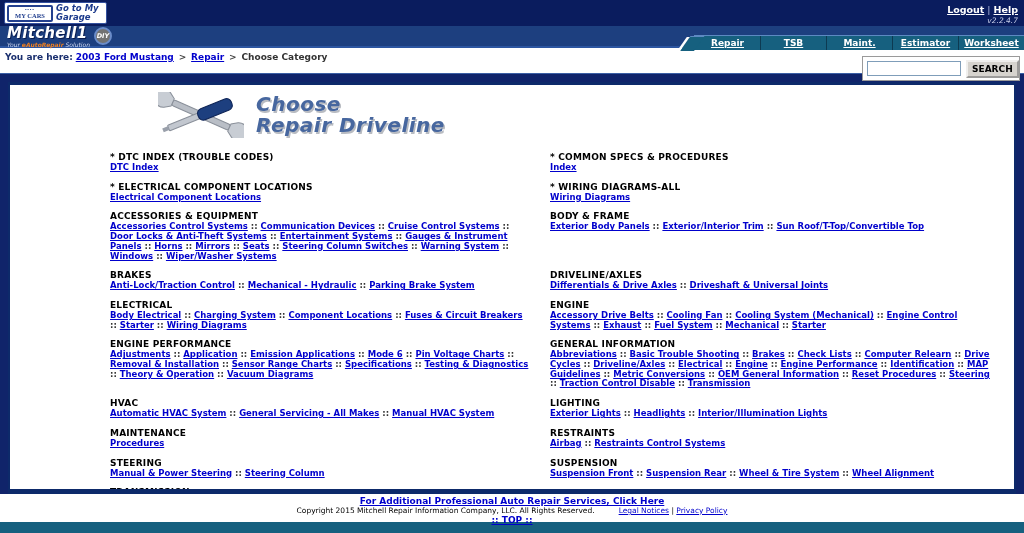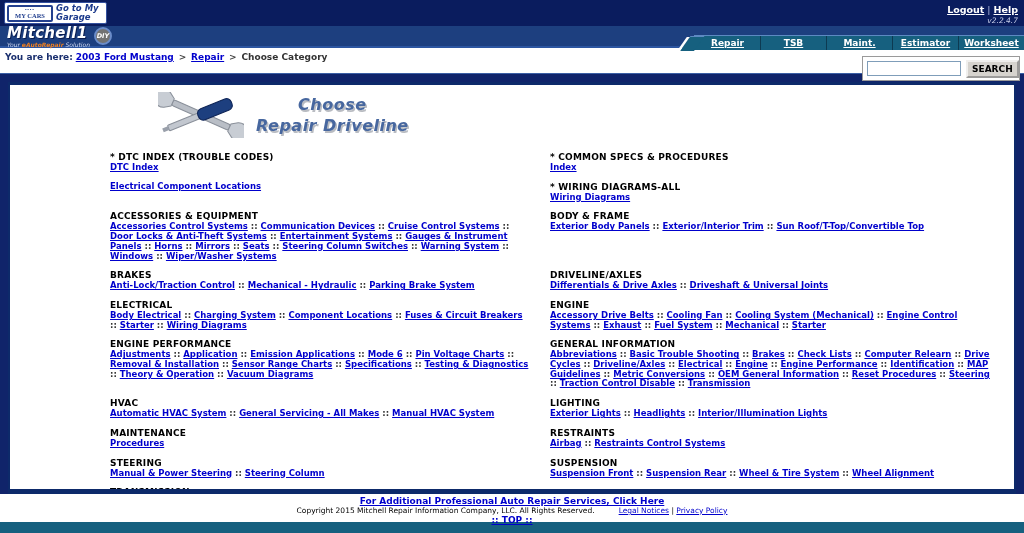--- a/index.html
+++ b/index.html
@@ -55,22 +55,22 @@
     border:1px solid #9a9a9a; display:flex; align-items:center; gap:5px; padding:0 4px;margin-top:8px; }
   .search-input { width:94px; height:15px; border:1px solid #7f9db9; font-size:9px; padding:0 2px; }
   .search-btn { height:18px; padding:0 4px; font-size:9px; font-weight:bold; color:#000;
     background:#d6d3ce; border:2px outset #f0efed; cursor:pointer; font-family:"DejaVu Sans",sans-serif; }
 
   
   #panel-wrap { padding:8px 8px 0 8px; }
   #panel { background:#fff; border:2px solid #0d2a6a; border-top-width:3px; border-bottom-width:5px;
     height:412px; overflow:hidden; }
   .banner { display:flex; align-items:center; gap:12px; margin:5px 0 0 148px; height:50px; }
-  .banner-text { font-size:16px; line-height:21px; font-weight:bold; font-style:italic;
-    color:#47679f; text-shadow:1.5px 1.5px 0 #b9bcc2; letter-spacing:0.5px;text-align:center; }
+  .banner-text { font-size:20px; line-height:21px; font-weight:bold; font-style:italic;
+    color:#47679f; text-shadow:1.5px 1.5px 0 #b9bcc2; letter-spacing:0.5px; }
 
   
   #cat-grid { display:grid; grid-template-columns:440px 460px; padding-left:100px; margin-top:12px; }
   .cat-cell { margin-bottom:9px; padding-right:18px; }
   .cat-title { font-size:9px; font-weight:bold; color:#000; line-height:10px; margin-bottom:1px;
     letter-spacing:0.2px; }
   .cat-links { font-size:8.5px; line-height:9.7px; font-weight:bold; }
   .cat-link { color:#0000cc; text-decoration:underline; cursor:pointer; }
   .sep { color:#333; }
 
@@ -158,20 +158,21 @@
 
     <div class="cat-cell">
           <div class="cat-title">* DTC INDEX (TROUBLE CODES)</div>
           <div class="cat-links"><a class="cat-link">DTC Index</a></div>
         </div>
         <div class="cat-cell">
           <div class="cat-title">* COMMON SPECS &amp; PROCEDURES</div>
           <div class="cat-links"><a class="cat-link">Index</a></div>
         </div>
         <div class="cat-cell">
+          <div class="cat-title">* ELECTRICAL COMPONENT LOCATIONS</div>
           <div class="cat-links"><a class="cat-link">Electrical Component Locations</a></div>
         </div>
         <div class="cat-cell">
           <div class="cat-title">* WIRING DIAGRAMS-ALL</div>
           <div class="cat-links"><a class="cat-link">Wiring Diagrams</a></div>
         </div>
         <div class="cat-cell">
           <div class="cat-title">ACCESSORIES &amp; EQUIPMENT</div>
           <div class="cat-links"><a class="cat-link">Accessories Control Systems</a><span class="sep"> :: </span><a class="cat-link">Communication Devices</a><span class="sep"> :: </span><a class="cat-link">Cruise Control Systems</a><span class="sep"> :: </span><a class="cat-link">Door Locks &amp; Anti-Theft Systems</a><span class="sep"> :: </span><a class="cat-link">Entertainment Systems</a><span class="sep"> :: </span><a class="cat-link">Gauges &amp; Instrument Panels</a><span class="sep"> :: </span><a class="cat-link">Horns</a><span class="sep"> :: </span><a class="cat-link">Mirrors</a><span class="sep"> :: </span><a class="cat-link">Seats</a><span class="sep"> :: </span><a class="cat-link">Steering Column Switches</a><span class="sep"> :: </span><a class="cat-link">Warning System</a><span class="sep"> :: </span><a class="cat-link">Windows</a><span class="sep"> :: </span><a class="cat-link">Wiper/Washer Systems</a></div>
         </div>

